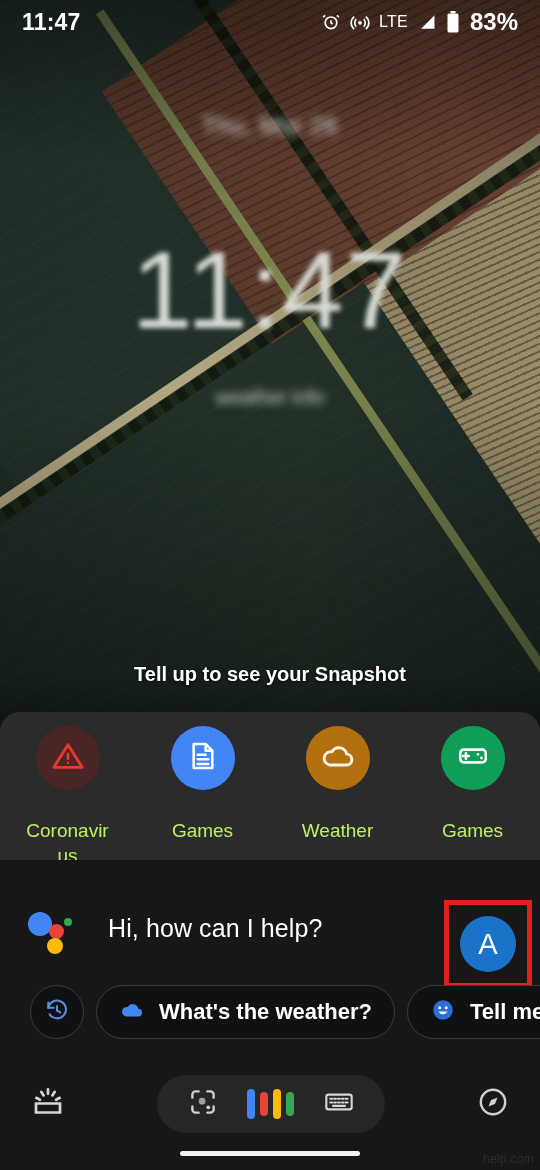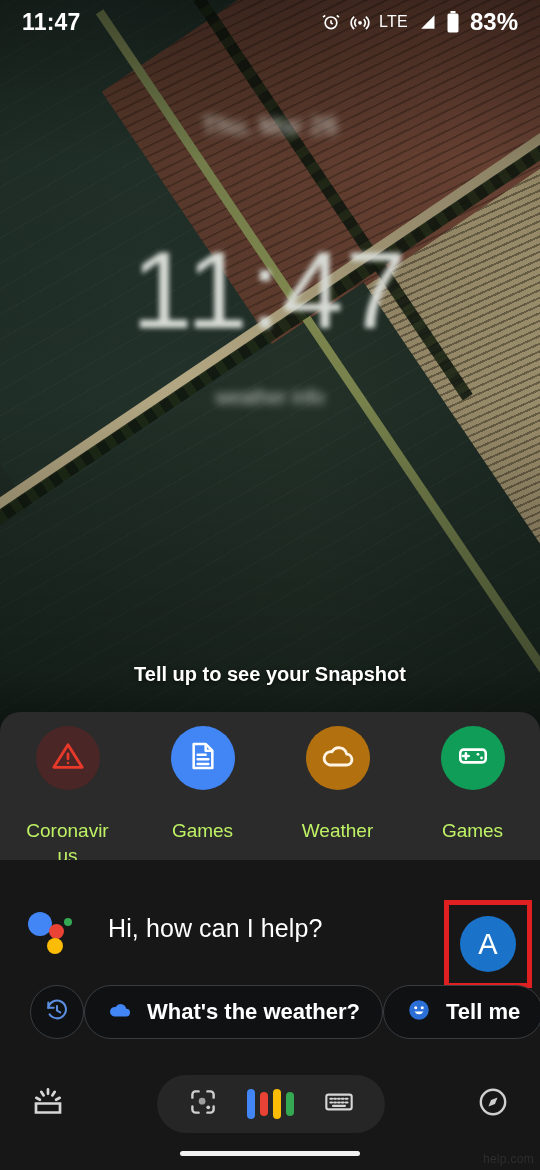--- a/index.html
+++ b/index.html
@@ -319,20 +319,21 @@
     line-height: 1;
   }
 
   
   .chips {
     position: absolute;
     left: 0; top: 125px;
     width: 540px;
     display: flex;
     align-items: center;
+    gap: 12px;
     padding-left: 30px;
     box-sizing: border-box;
   }
   .chip {
     height: 54px;
     border: 1px solid #3b3d40;
     border-radius: 27px;
     background: #0f1113;
     display: flex;
     align-items: center;

